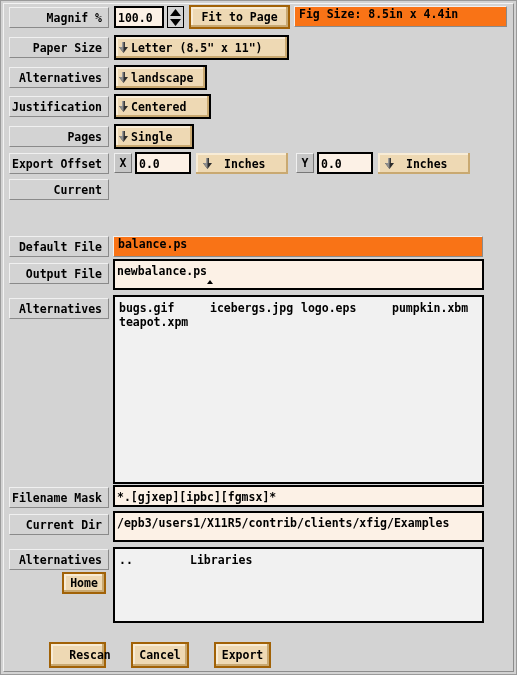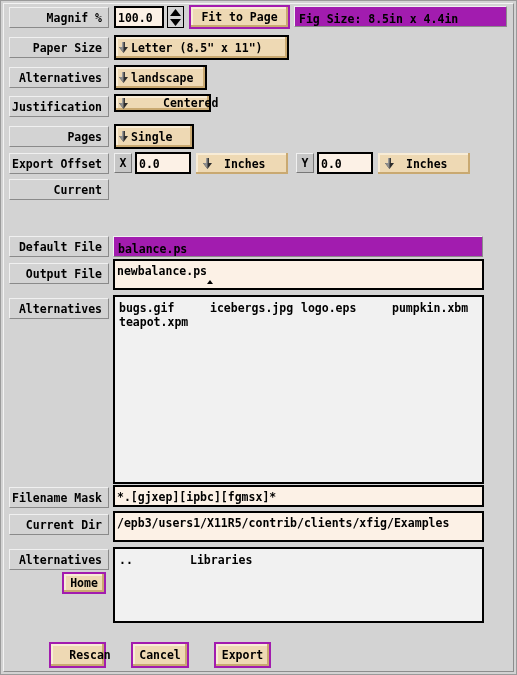--- a/index.html
+++ b/index.html
@@ -73,21 +73,21 @@
   .marrow {
     width: 9px; height: 11px;
     flex: 0 0 auto;
     position: relative;
   }
   .marrow svg { display: block; }
 
   
   .pbtn {
     background: #eed9b4;
-    border: 2px solid #a21caf;
+    border: 2px solid #a16207;
     display: flex;
     align-items: center;
     justify-content: center;
     font-size: 11.5px;
     font-weight: bold;
     cursor: pointer;
     box-shadow: inset -2px -2px 0 0 #c9a971, inset 2px 2px 0 0 #f8ecd6;
     white-space: nowrap;
   }
 
@@ -114,27 +114,27 @@
     position: absolute;
     left: 0px; top: 5px;
     width: 0; height: 0;
     border-left: 3px solid transparent;
     border-right: 3px solid transparent;
     border-bottom: 4px solid #000;
   }
 
   
   .rofield {
-    background: #a21caf;
+    background: #f97316;
     border-top: 1px solid #f0f0f0;
     border-left: 1px solid #f0f0f0;
     border-right: 1px solid #8a8a8a;
     border-bottom: 1px solid #8a8a8a;
     display: flex;
-    align-items: flex-end;
+    align-items: flex-start;
     padding-left: 4px;
     font-size: 11.5px;
     font-weight: bold;
     white-space: nowrap;
   }
 
   
   .sqbtn {
     background: #c6c6c6;
     border-top: 1px solid #f0f0f0;
@@ -241,21 +241,21 @@
         <polygon points="0,5 9,5 4.5,11" fill="#2b2b2b"></polygon>
         <polygon points="0,5 4.5,5 4.5,11" fill="#8d8d8d"></polygon>
       </svg>
     </span>
     <span class="mlabel">landscape</span>
   </div>
 
   <div class="abs lbl" style="left:8px; top:95px; width:100px; height:21px;">
     <span>Justification</span>
   </div>
-  <div class="abs menubtn" style="left:113px; top:93px; width:97px; height:18px;gap:32px;">
+  <div class="abs menubtn" style="left:113px; top:93px; width:97px; height:25px;">
     <span class="marrow">
       <svg width="9" height="11" viewBox="0 0 9 11">
         <rect x="3" y="0" width="3" height="5" fill="#3a3a3a"></rect>
         <rect x="3" y="0" width="1.5" height="5" fill="#9a9a9a"></rect>
         <polygon points="0,5 9,5 4.5,11" fill="#2b2b2b"></polygon>
         <polygon points="0,5 4.5,5 4.5,11" fill="#8d8d8d"></polygon>
       </svg>
     </span>
     <span class="mlabel">Centered</span>
   </div>

